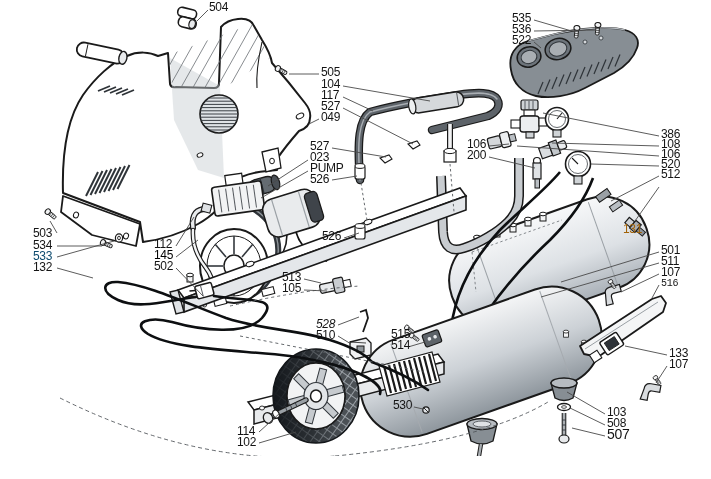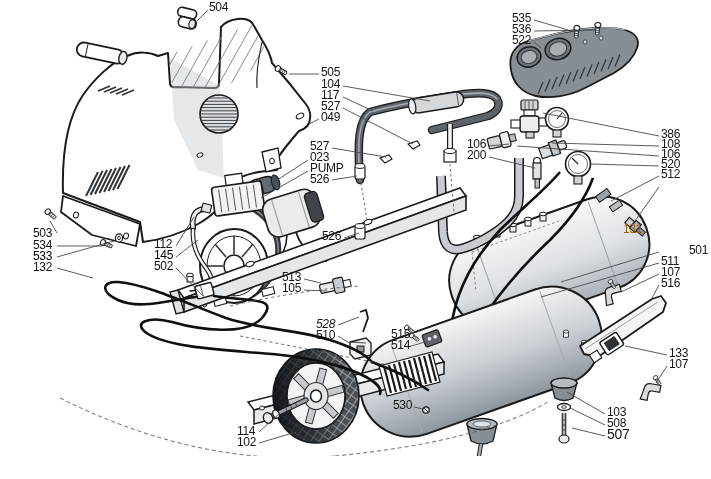--- a/index.html
+++ b/index.html
@@ -548,27 +548,27 @@
       <span class="callout" style="left: 310px; top: 163px; color: rgb(20, 20, 20); font-size: 12px;">PUMP</span>
       <span class="callout" style="left: 310px; top: 174px; color: rgb(20, 20, 20); font-size: 12px;">526</span>
       <span class="callout" style="left: 467px; top: 139px; color: rgb(20, 20, 20); font-size: 12px;">106</span>
       <span class="callout" style="left: 467px; top: 150px; color: rgb(20, 20, 20); font-size: 12px;">200</span>
       <span class="callout" style="left: 661px; top: 129px; color: rgb(20, 20, 20); font-size: 12px;">386</span>
       <span class="callout" style="left: 661px; top: 139px; color: rgb(20, 20, 20); font-size: 12px;">108</span>
       <span class="callout" style="left: 661px; top: 149px; color: rgb(20, 20, 20); font-size: 12px;">106</span>
       <span class="callout" style="left: 661px; top: 159px; color: rgb(20, 20, 20); font-size: 12px;">520</span>
       <span class="callout" style="left: 661px; top: 169px; color: rgb(20, 20, 20); font-size: 12px;">512</span>
       <span class="callout" style="left: 623px; top: 180px; color: #a16207; font-size: 12px; margin-top: 44px;">131</span>
-      <span class="callout" style="left: 661px; top: 245px; color: rgb(20, 20, 20); font-size: 12px; margin-left: 28px;">501</span>
+      <span class="callout" style="left: 661px; top: 245px; color: rgb(20, 20, 20); font-size: 12px;">501</span>
       <span class="callout" style="left: 661px; top: 256px; color: rgb(20, 20, 20); font-size: 12px;">511</span>
       <span class="callout" style="left: 661px; top: 267px; color: rgb(20, 20, 20); font-size: 12px;">107</span>
-      <span class="callout" style="left: 661px; top: 278px; color: rgb(20, 20, 20); font-size: 12px;">516</span>
+      <span class="callout" style="left: 661px; top: 278px; color: rgb(20, 20, 20); font-size: 10px; font-family: Liberation Mono, monospace;">516</span>
       <span class="callout" style="left: 33px; top: 228px; color: rgb(20, 20, 20); font-size: 12px;">503</span>
       <span class="callout" style="left: 33px; top: 240px; color: rgb(20, 20, 20); font-size: 12px; text-align: right;">534</span>
-      <span class="callout" style="left: 33px; top: 251px; color: #000000; font-size: 12px;">533</span>
+      <span class="callout" style="left: 33px; top: 251px; color: #0c4a6e; font-size: 12px;">533</span>
       <span class="callout" style="left: 33px; top: 262px; color: rgb(20, 20, 20); font-size: 12px;">132</span>
       <span class="callout" style="left: 154px; top: 239px; color: rgb(20, 20, 20); font-size: 12px;">112</span>
       <span class="callout" style="left: 154px; top: 250px; color: #000000; font-size: 12px;">145</span>
       <span class="callout" style="left: 154px; top: 261px; color: rgb(20, 20, 20); font-size: 12px;">502</span>
       <span class="callout" style="left: 322px; top: 231px; color: rgb(20, 20, 20); font-size: 12px;">526</span>
       <span class="callout" style="left: 282px; top: 272px; color: rgb(20, 20, 20); font-size: 12px;">513</span>
       <span class="callout" style="left: 282px; top: 283px; color: rgb(20, 20, 20); font-size: 12px;">105</span>
       <span class="callout" style="left: 316px; top: 319px; color: rgb(20, 20, 20); font-size: 12px; font-style: italic;">528</span>
       <span class="callout" style="left: 316px; top: 330px; color: rgb(20, 20, 20); font-size: 12px;">510</span>
       <span class="callout" style="left: 391px; top: 329px; color: rgb(20, 20, 20); font-size: 12px;">515</span>

